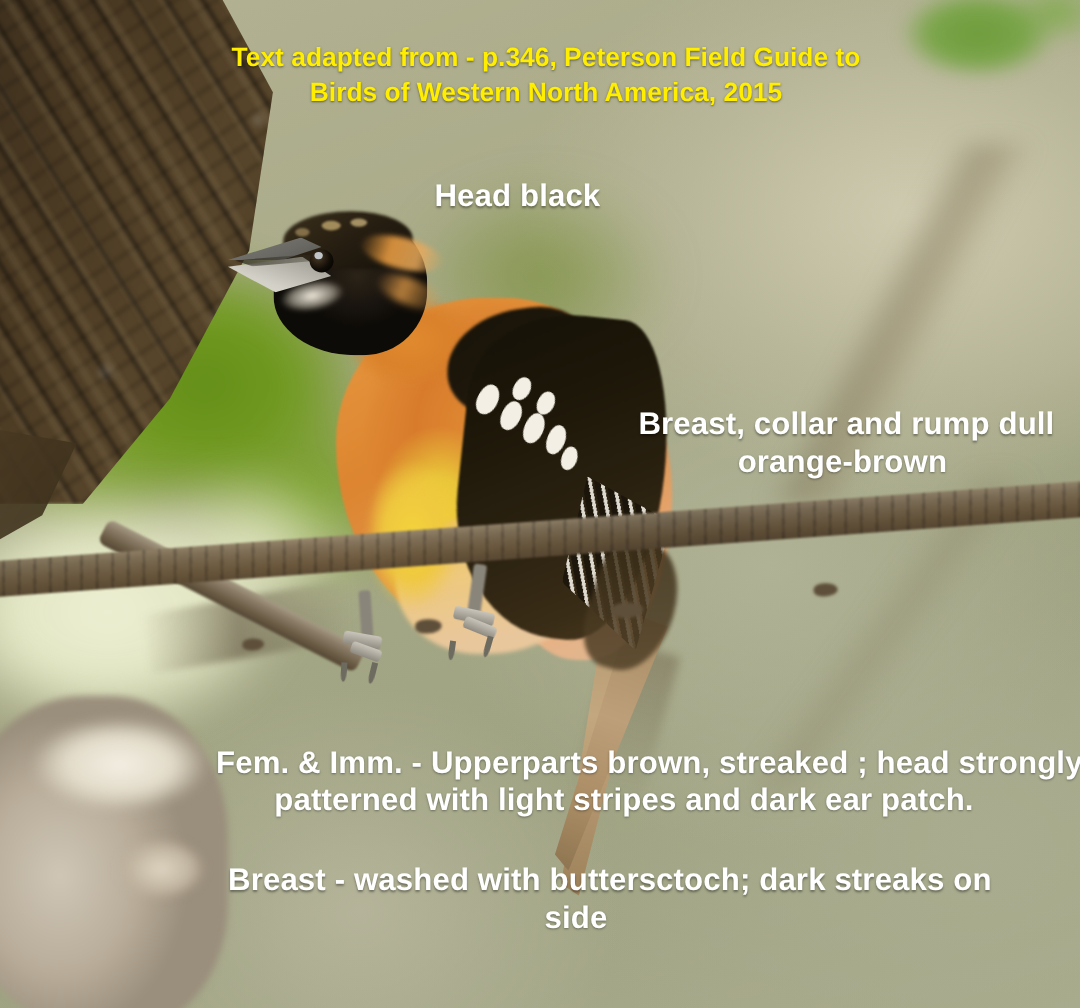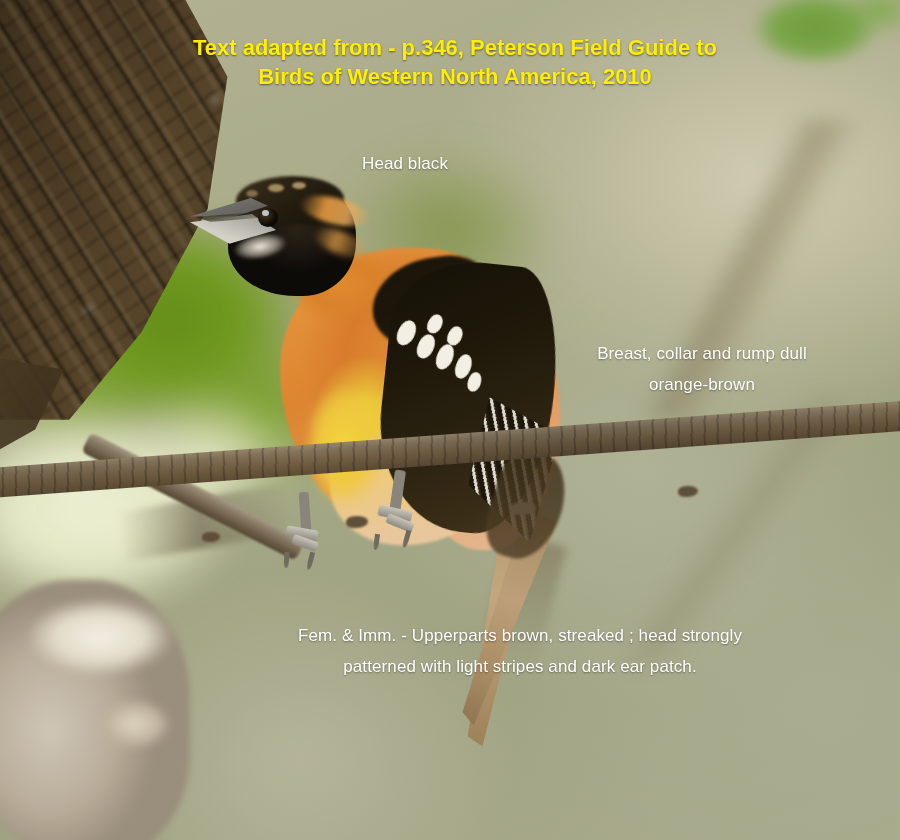--- a/index.html
+++ b/index.html
@@ -325,23 +325,23 @@
 
   
   .leg{position:absolute;background:#8a857a;filter:blur(.7px);border-radius:3px;}
   .toe{position:absolute;background:linear-gradient(180deg,#c9c5bb,#8e8a7f);border-radius:3px;filter:blur(.5px);}
   .claw{position:absolute;background:#6d6a60;filter:blur(.5px);}
 
   
   .caption{
     position:absolute;
     color:#ffffff;
-    font-size:17px;
+    font-size:26px;
     line-height:31px;
-    font-weight:400;
+    font-weight:700;
     text-align:center;
     white-space:pre;
     text-shadow:0 1px 2px rgba(0,0,0,.38);
     letter-spacing:.1px;
   }
   #title{
     position:absolute;
     left:150px;top:33px;width:610px;
     color:#ffee00;
     font-size:22px;
@@ -440,25 +440,27 @@
     <div class="toe" style="left:286px;top:528px;width:32px;height:11px;transform:rotate(10deg);"></div>
     <div class="toe" style="left:292px;top:538px;width:26px;height:10px;transform:rotate(20deg);"></div>
 
     <div class="claw" style="left:404px;top:530px;width:5px;height:18px;border-radius:0 0 60% 60%;transform:rotate(16deg);"></div>
     <div class="claw" style="left:374px;top:534px;width:5px;height:16px;border-radius:0 0 60% 60%;transform:rotate(8deg);"></div>
     <div class="claw" style="left:308px;top:552px;width:5px;height:18px;border-radius:0 0 60% 60%;transform:rotate(14deg);"></div>
     <div class="claw" style="left:284px;top:552px;width:5px;height:16px;border-radius:0 0 60% 60%;transform:rotate(4deg);"></div>
   </div>
 
   <div id="title">Text adapted from - p.346, Peterson Field Guide to
-Birds of Western North America, 2010</div>
+Birds of Western North America, 2015</div>
 
   <div class="caption" id="cap-head">Head black</div>
 
 
   <div class="caption" id="cap-fem">Fem. &amp; Imm. - Upperparts brown, streaked ; head strongly
 patterned with light stripes and dark ear patch.</div>
 
   <div class="caption" id="cap-breast">Breast, collar and rump dull
 orange-brown</div>
 
+  <div class="caption" id="cap-breastwash">Breast - washed with buttersctoch; dark streaks on
+side</div>
 
 </div>
 
 </body></html>

